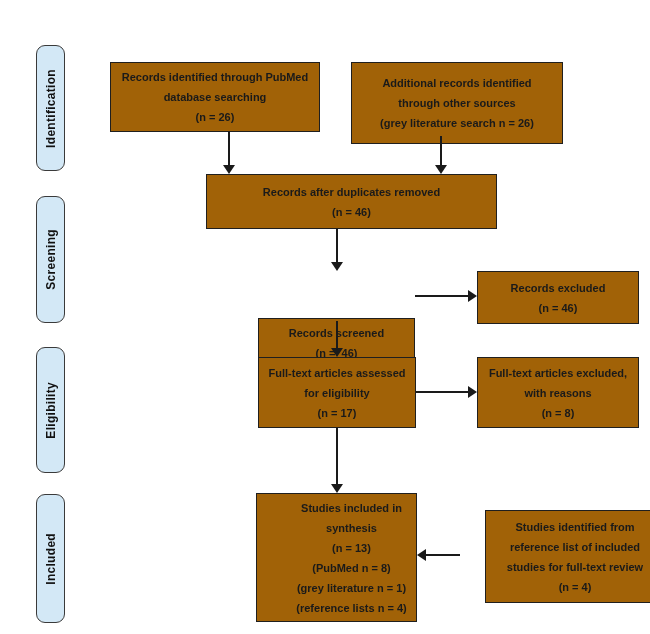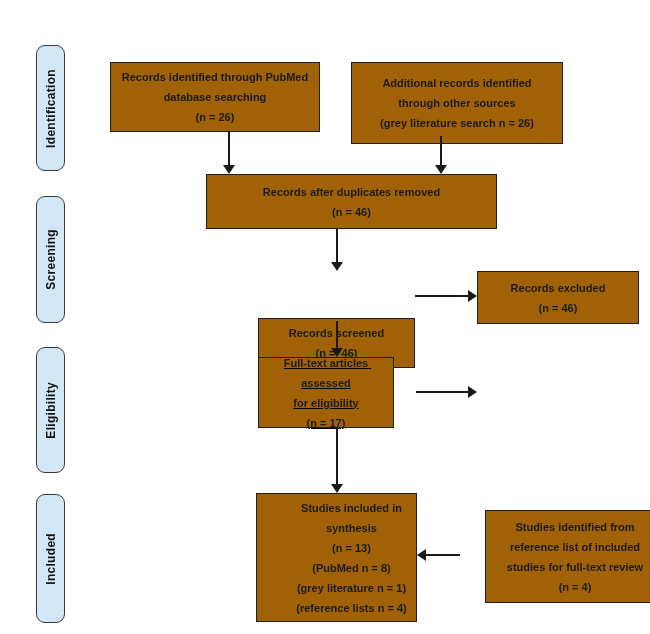--- a/index.html
+++ b/index.html
@@ -64,21 +64,21 @@
   #stage-identification { top: 45px;  height: 126px; }
   #stage-screening      { top: 196px; height: 127px; }
   #stage-eligibility    { top: 347px; height: 126px; }
   #stage-included       { top: 494px; height: 129px; }
 
   #box-pubmed            { left: 110px; top: 62px;  width: 210px; height: 70px; }
   #box-other-sources     { left: 351px; top: 62px;  width: 212px; height: 82px; }
   #box-duplicates        { left: 206px; top: 174px; width: 291px; height: 55px; }
   #box-screened          { left: 258px; top: 278px; width: 157px; height: 50px; margin-top: 40px; }
   #box-excluded          { left: 477px; top: 271px; width: 162px; height: 53px; }
-  #box-fulltext-assessed { left: 258px; top: 357px; width: 136px; height: 71px; text-decoration: underline; }
+  #box-fulltext-assessed { left: 258px; top: 357px; width: 158px; height: 71px; }
   #box-fulltext-excluded { left: 477px; top: 357px; width: 162px; height: 71px; }
   #box-included          { left: 256px; top: 493px; width: 161px; height: 129px; padding-left: 30px; }
   #box-reference-list    { left: 460px; top: 510px; width: 180px; height: 93px; margin-left: 25px; }
 </style>
 </head>
 <body>
 
 <div class="canvas">
 
   <div class="stage" id="stage-identification">
@@ -113,20 +113,25 @@
 (n =  46)</span>
   </div>
   <div class="fbox" id="box-excluded">
     <span class="btext">Records excluded
 (n = 46)</span>
   </div>
   <div class="fbox" id="box-fulltext-assessed">
     <span class="btext">Full-text articles assessed
 for eligibility
 (n = 17)</span>
+  </div>
+  <div class="fbox" id="box-fulltext-excluded">
+    <span class="btext">Full-text articles excluded,
+with reasons
+(n = 8)</span>
   </div>
   <div class="fbox" id="box-included">
     <span class="btext">Studies included in
 synthesis
 (n = 13)
 (PubMed n = 8)
 (grey literature n = 1)
 (reference lists n = 4)</span>
   </div>
   <div class="fbox" id="box-reference-list">

